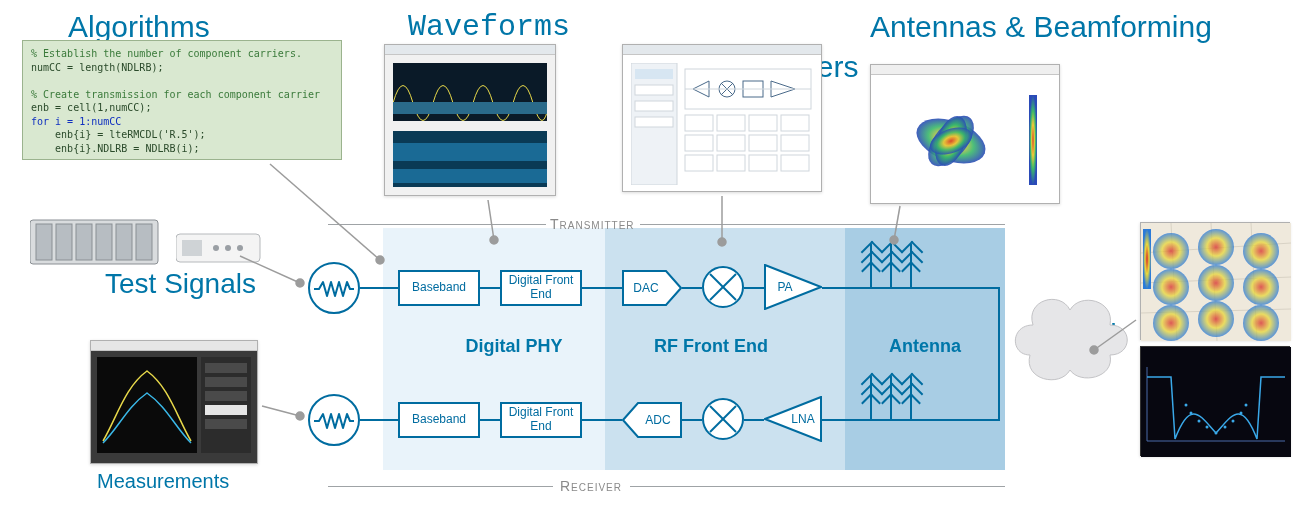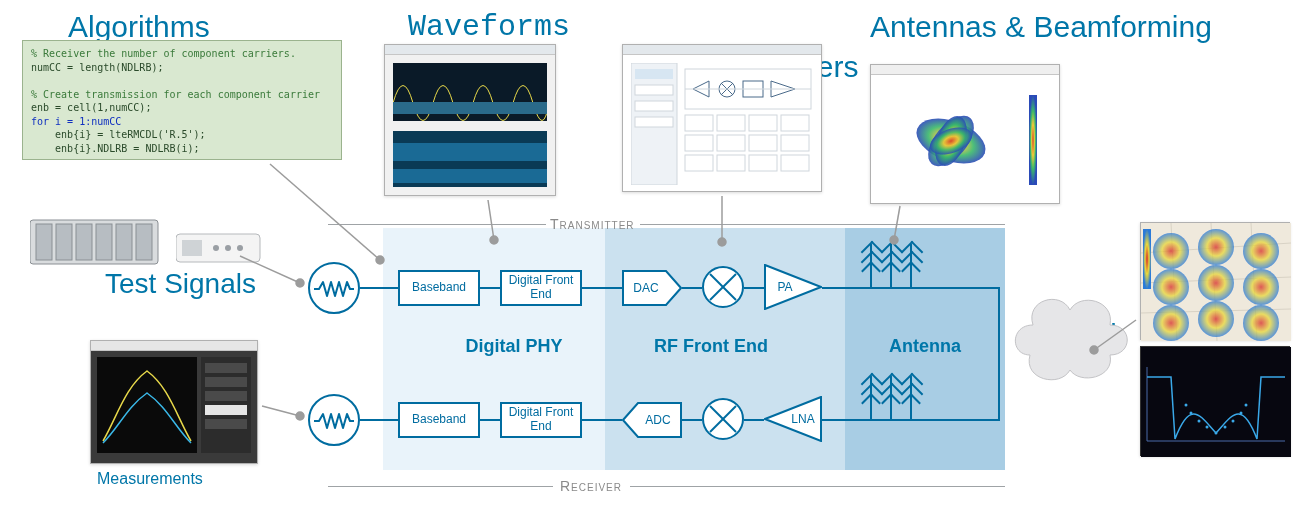--- a/index.html
+++ b/index.html
@@ -142,21 +142,21 @@
   .code-thumb .cm{ color:#3a7a3a; }
 </style>
 </head>
 <body>
 
 <div class="heading" style="left:68px;  top:10px;">Algorithms</div>
 <div class="heading" style="left:408px; top:10px;font-family:Liberation Mono, monospace;">Waveforms</div>
 <div class="heading" style="left:640px; top:10px;margin-top:40px;">RF Transceivers</div>
 <div class="heading" style="left:870px; top:10px;">Antennas &amp; Beamforming</div>
 <div class="heading" style="left:105px; top:268px; font-size:28px;">Test Signals</div>
-<div class="heading" style="left:97px;  top:470px; font-size:16px;">Measurements</div>
+<div class="heading" style="left:97px;  top:470px; font-size:20px;">Measurements</div>
 
 <div class="stage stage-phy"></div>
 <div class="stage stage-rf"></div>
 <div class="stage stage-ant"></div>
 
 <div class="flow-label" style="left:550px; top:216px;">Transmitter</div>
 <div class="flow-label" style="left:560px; top:478px;">Receiver</div>
 <div class="rule" style="left:328px; top:224px; width:218px;"></div>
 <div class="rule" style="left:640px; top:224px; width:365px;"></div>
 <div class="rule" style="left:328px; top:486px; width:225px;"></div>
@@ -260,21 +260,21 @@
   </div>
 <div class="ant-stem" style="left:890px; top:376px;">
     <span></span>
   </div>
 <div class="ant-stem" style="left:910px; top:376px;">
     <span></span>
   </div>
 <div class="wire" style="left:870px; top:419px; width:130px;"></div>
 <div class="wire-v" style="left:998px; top:287px; height:134px;"></div>
 
-<div class="code-thumb" style="position:absolute; left:22px; top:40px; width:320px; height:120px;"><span class="cm">% Receiver the number of component carriers.</span>
+<div class="code-thumb" style="position:absolute; left:22px; top:40px; width:320px; height:120px;"><span class="cm">% Establish the number of component carriers.</span>
 <span>numCC = length(NDLRB);</span>
 <span></span>
 <span class="cm">% Create transmission for each component carrier</span>
 <span>enb = cell(1,numCC);</span>
 <span class="kw">for i = 1:numCC</span>
 <span>    enb{i} = lteRMCDL('R.5');</span>
 <span>    enb{i}.NDLRB = NDLRB(i);</span></div>
 
 <div class="thumb" style="left:384px; top:44px; width:172px; height:152px;">
   <div class="bar"></div>

